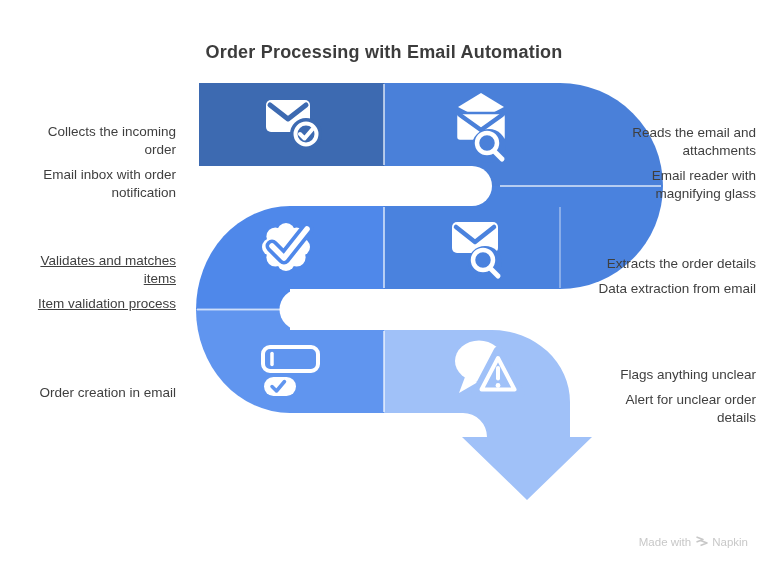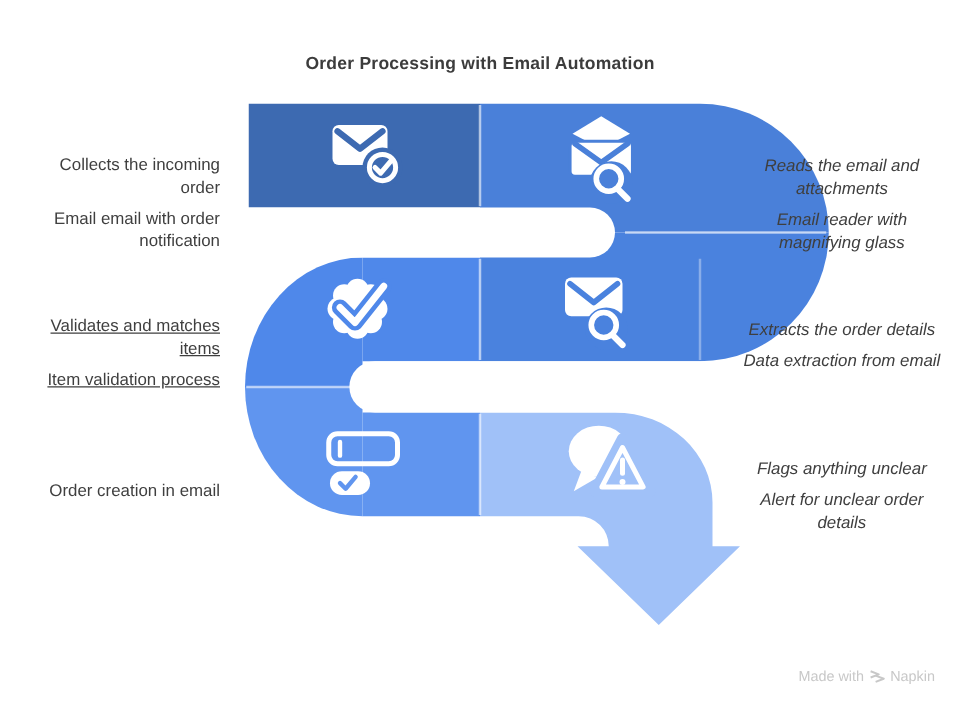--- a/index.html
+++ b/index.html
@@ -2,27 +2,27 @@
 <html><head>
 <meta charset="utf-8">
 <style>
   html,body{margin:0;padding:0;background:#fff;}
   .canvas{
     position:relative;width:768px;height:567px;background:#ffffff;
     font-family:"Liberation Sans",sans-serif;overflow:hidden;
   }
   .title{
     position:absolute;top:42px;left:0;right:0;text-align:center;
-    font-size:14px;font-weight:600;color:#3c3c3c;letter-spacing:.2px;
+    font-size:18px;font-weight:600;color:#3c3c3c;letter-spacing:.2px;
   }
   .flow-svg{position:absolute;left:0;top:0;}
   .label{position:absolute;font-size:13.5px;line-height:18px;color:#3f3f3f;margin-top:34px;}
   .label .sub{margin-top:7px;}
   .label.left{left:16px;width:160px;text-align:right;}
-  .label.right{left:591px;width:165px;text-align:center;font-style:italic;}
+  .label.right{left:591px;width:165px;text-align:right;}
   .pos-l1{top:89px;}  .pos-l2{top:218px;text-decoration:underline;} .pos-l3{top:343px;}
   .pos-r1{top:90px;}  .pos-r2{top:221px;} .pos-r3{top:332px;}
   .watermark{
     position:absolute;top:536px;right:20px;display:flex;align-items:center;
     gap:4px;font-size:11.5px;color:#c8c8c8;
   }
 </style>
 </head>
 <body>
 
@@ -112,21 +112,21 @@
       <path d="M465,377 L459,393 L478,382 Z" fill="#ffffff"></path>
       <path d="M498,351 L520,393 L476,393 Z" stroke-width="9" stroke-linejoin="round" fill="#a0c1f8" stroke="#a0c1f8"></path>
       <path d="M498,358 L514.5,389.5 L481.5,389.5 Z" fill="none" stroke="#ffffff" stroke-width="4" stroke-linejoin="round"></path>
       <line x1="498" y1="368" x2="498" y2="378.5" stroke="#ffffff" stroke-width="4" stroke-linecap="round"></line>
       <circle cx="498" cy="385.5" r="2.4" fill="#ffffff"></circle>
     </g>
   </svg>
 
   <div class="label left pos-l1">
     <div class="t">Collects the incoming order</div>
-    <div class="sub">Email email with order notification</div>
+    <div class="sub">Email inbox with order notification</div>
   </div>
   <div class="label left pos-l2">
     <div class="t">Validates and matches items</div>
     <div class="sub">Item validation process</div>
   </div>
   <div class="label left pos-l3">
     <div class="sub">Order creation in email</div>
   </div>
 
   <div class="label right pos-r1">

